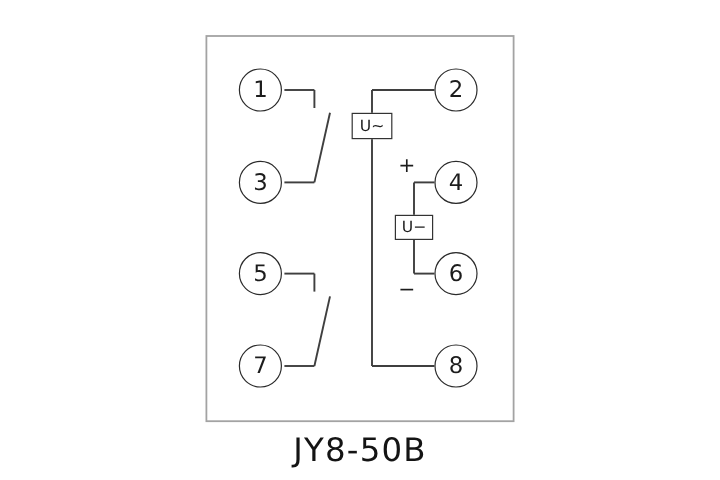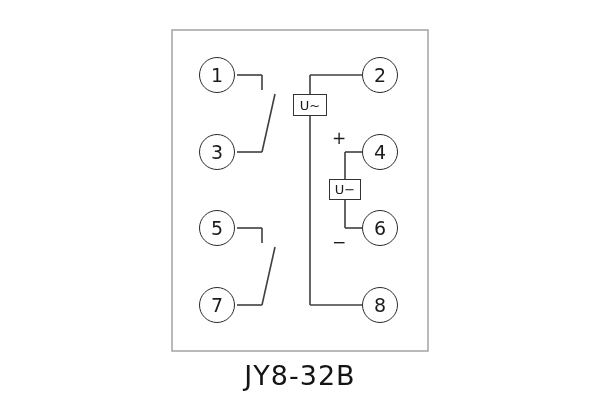--- a/index.html
+++ b/index.html
@@ -115,15 +115,15 @@
   <div class="terminal" style="left:362px; top:210px;">6</div>
   <div class="terminal" style="left:199px; top:287px;">7</div>
   <div class="terminal" style="left:362px; top:287px;">8</div>
 
   <div class="source-box" style="left:293px; top:94px; width:34px; height:22px;">U~</div>
   <div class="source-box" style="left:329px; top:179px; width:32px; height:21px;">U−</div>
 
   <div class="polarity" style="left:330px; top:129px;">+</div>
   <div class="polarity" style="left:330px; top:233px;">−</div>
 
-  <div class="diagram-title">JY8-32B</div>
+  <div class="diagram-title">JY8-50B</div>
 
 </div>
 
 </body></html>

